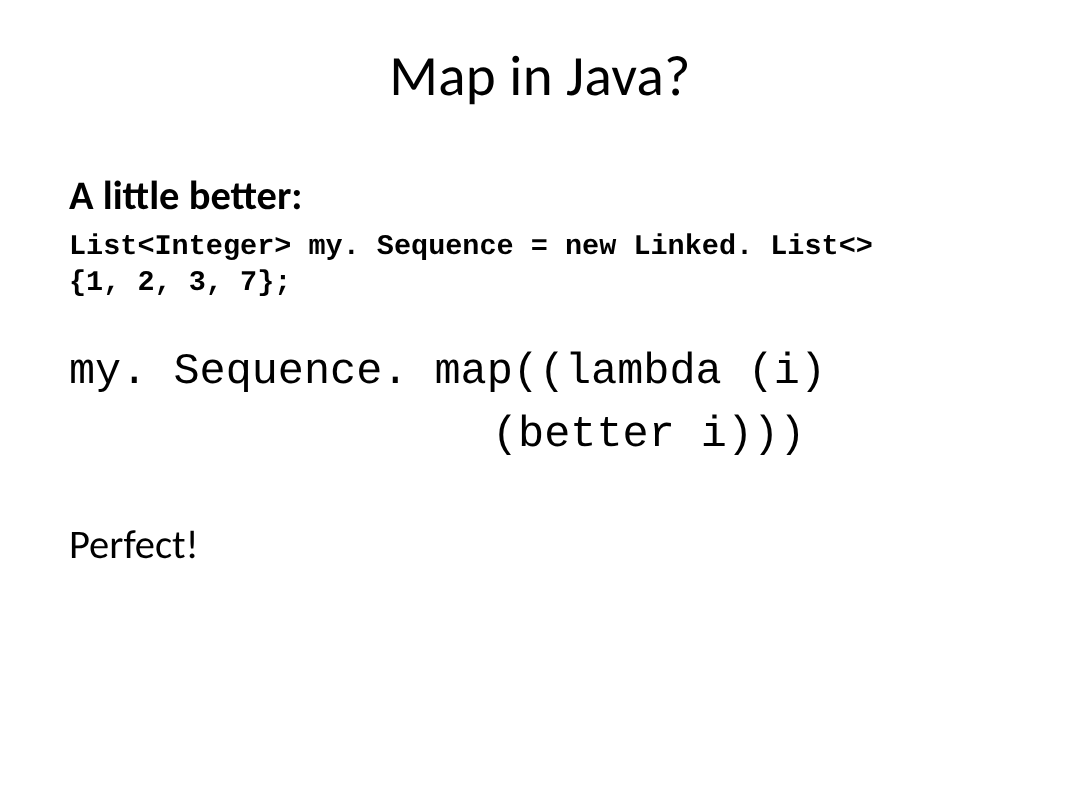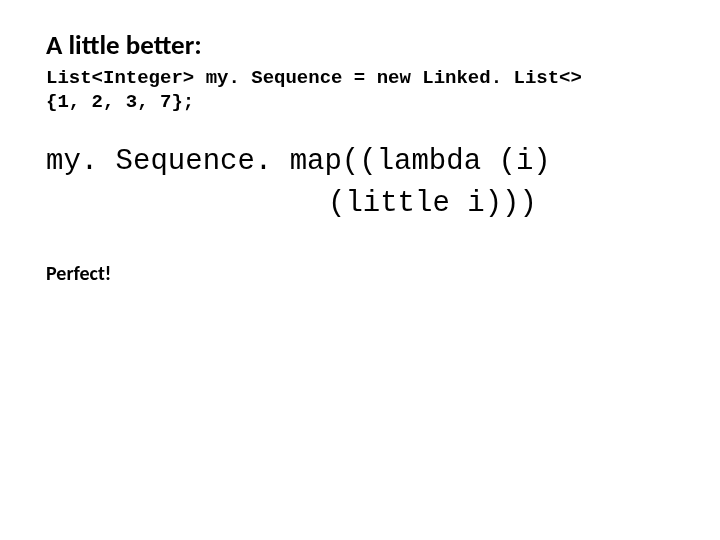--- a/index.html
+++ b/index.html
@@ -48,35 +48,36 @@
       margin-bottom: 36px;
     }
     .code-large .line1 {
       display: block;
     }
     .code-large .line2 {
       display: block;
       padding-left: 282px;
     }
     .footer-text {
-      font-size: 20px;
-      font-weight: 700;
+      font-size: 27px;
+      font-weight: 400;
     }
   </style>
 </head>
 <body>
 
 <div class="slide">
+  <h1 class="title">Map in Java?</h1>
 
   <div class="subheading">A little better:</div>
 
   <div class="code-small">
     <span class="line">List&lt;Integer&gt; my. Sequence = new Linked. List&lt;&gt;</span>
     <span class="line">{1, 2, 3, 7};</span>
   </div>
 
   <div class="code-large">
     <span class="line1">my. Sequence. map((lambda (i)</span>
-    <span class="line2">(little i)))</span>
+    <span class="line2">(better i)))</span>
   </div>
 
   <div class="footer-text">Perfect!</div>
 </div>
 
 </body></html>

